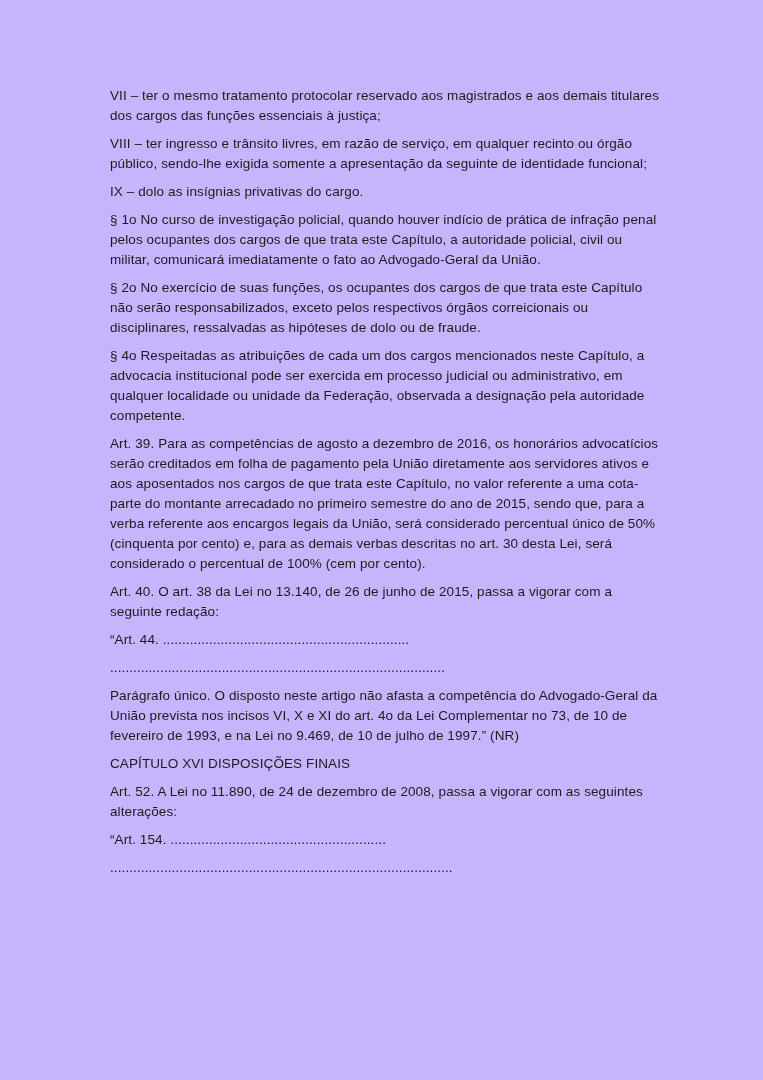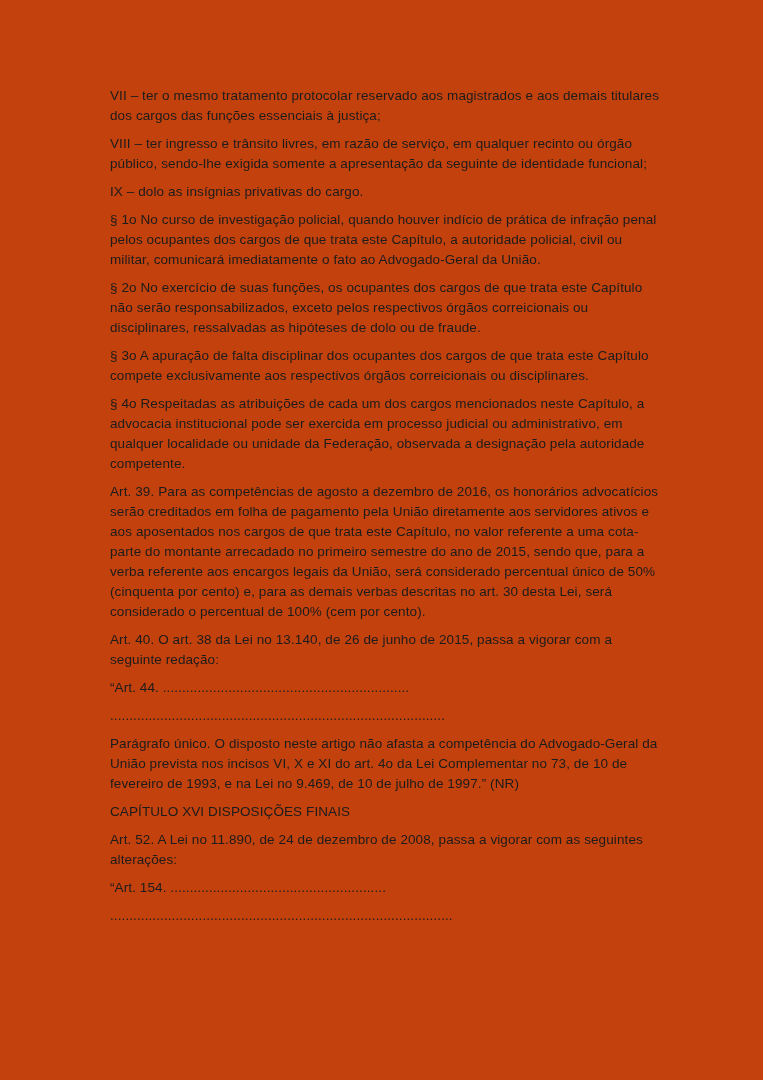--- a/index.html
+++ b/index.html
@@ -12,21 +12,21 @@
     background: #ffffff;
     overflow: hidden;
     position: relative;
   }
   .page {
     position: absolute;
     left: 0;
     top: 0;
     width: 763px;
     height: 1080px;
-    background: #c2410c;
+    background: #c4b5fd;
   }
   .doc-body {
     position: absolute;
     left: 110px;
     top: 86px;
     width: 552px;
     font-family: "Liberation Sans", "DejaVu Sans", sans-serif;
     font-size: 13.5px;
     line-height: 20px;
     color: #1c1c1c;
@@ -44,21 +44,20 @@
 </head>
 <body>
 
 <div class="page">
   <div class="doc-body">
       <p class="para">VII – ter o mesmo tratamento protocolar reservado aos magistrados e aos demais titulares dos cargos das funções essenciais à justiça;</p>
       <p class="para">VIII – ter ingresso e trânsito livres, em razão de serviço, em qualquer recinto ou órgão público, sendo-lhe exigida somente a apresentação da seguinte de identidade funcional;</p>
       <p class="para">IX – dolo as insígnias privativas do cargo.</p>
       <p class="para">§ 1o No curso de investigação policial, quando houver indício de prática de infração penal pelos ocupantes dos cargos de que trata este Capítulo, a autoridade policial, civil ou militar, comunicará imediatamente o fato ao Advogado-Geral da União.</p>
       <p class="para">§ 2o No exercício de suas funções, os ocupantes dos cargos de que trata este Capítulo não serão responsabilizados, exceto pelos respectivos órgãos correicionais ou disciplinares, ressalvadas as hipóteses de dolo ou de fraude.</p>
-      <p class="para">§ 3o A apuração de falta disciplinar dos ocupantes dos cargos de que trata este Capítulo compete exclusivamente aos respectivos órgãos correicionais ou disciplinares.</p>
       <p class="para">§ 4o Respeitadas as atribuições de cada um dos cargos mencionados neste Capítulo, a advocacia institucional pode ser exercida em processo judicial ou administrativo, em qualquer localidade ou unidade da Federação, observada a designação pela autoridade competente.</p>
       <p class="para">Art. 39. Para as competências de agosto a dezembro de 2016, os honorários advocatícios serão creditados em folha de pagamento pela União diretamente aos servidores ativos e aos aposentados nos cargos de que trata este Capítulo, no valor referente a uma cota-parte do montante arrecadado no primeiro semestre do ano de 2015, sendo que, para a verba referente aos encargos legais da União, será considerado percentual único de 50% (cinquenta por cento) e, para as demais verbas descritas no art. 30 desta Lei, será considerado o percentual de 100% (cem por cento).</p>
       <p class="para">Art. 40. O art. 38 da Lei no 13.140, de 26 de junho de 2015, passa a vigorar com a seguinte redação:</p>
       <p class="para">“Art. 44. ................................................................</p>
       <p class="para">.......................................................................................</p>
       <p class="para">Parágrafo único. O disposto neste artigo não afasta a competência do Advogado-Geral da União prevista nos incisos VI, X e XI do art. 4o da Lei Complementar no 73, de 10 de fevereiro de 1993, e na Lei no 9.469, de 10 de julho de 1997.” (NR)</p>
       <p class="para">CAPÍTULO XVI DISPOSIÇÕES FINAIS</p>
       <p class="para">Art. 52. A Lei no 11.890, de 24 de dezembro de 2008, passa a vigorar com as seguintes alterações:</p>
       <p class="para">“Art. 154. ........................................................</p>
       <p class="para">.........................................................................................</p>

